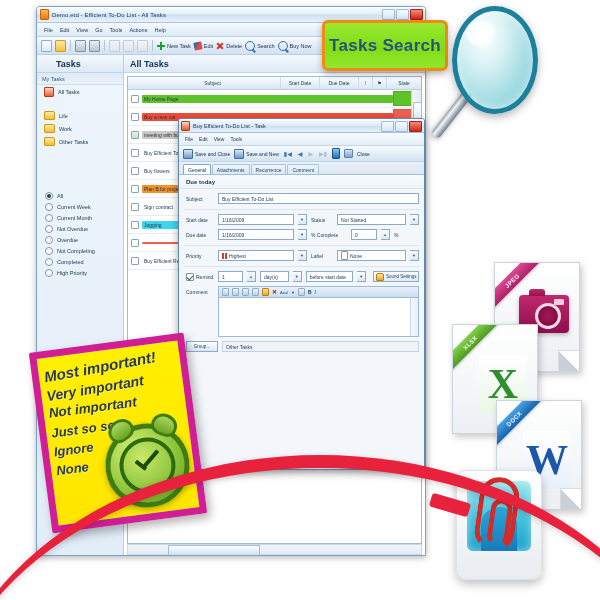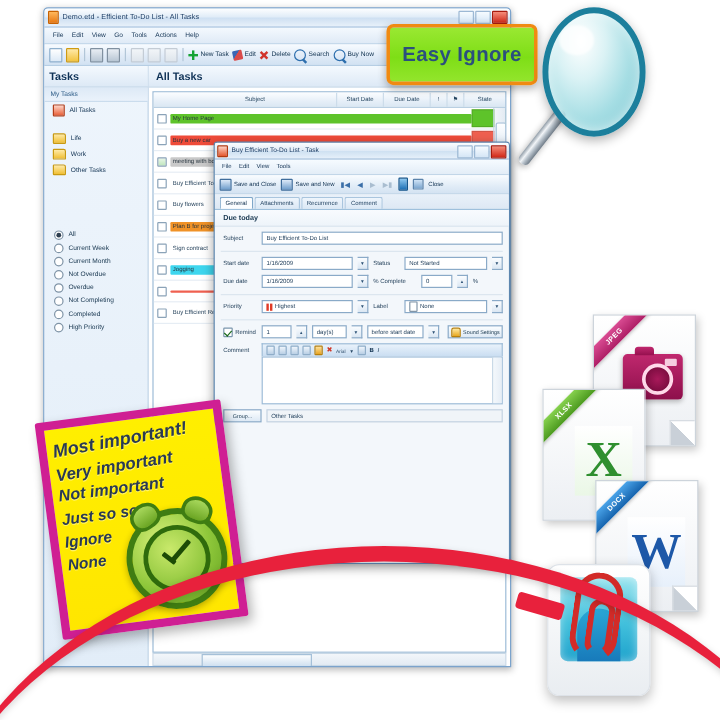--- a/index.html
+++ b/index.html
@@ -71,21 +71,21 @@
   .ic-mag{width:8px;height:8px;border:1.5px solid #2e6fae;border-radius:50%;flex:none;position:relative;}
   .ic-mag:after{content:"";position:absolute;right:-2px;bottom:-2px;width:4px;height:1.5px;background:#2e6fae;transform:rotate(45deg);}
 
   .app-body{display:flex;height:503px;}
   
   .sidebar{
     width:86px;background:linear-gradient(#eef5fc,#e2edf8);
     border-right:1px solid #b9cfe4;flex:none;
   }
   .side-hdr{
-    height:17px;display:flex;align-items:center;padding-left:4px;
+    height:17px;display:flex;align-items:center;padding-left:19px;
     background:linear-gradient(#f4f9fe,#dde9f6);
     border-bottom:1px solid #c0d4e7;
     font-size:9px;color:#0e3156;font-weight:bold;
   }
   .side-sub{
     font-size:5.5px;color:#2b5a85;padding:3px 0 2px 5px;
     background:linear-gradient(#dde9f6,#eaf2fb);
     border-bottom:1px solid #cadced;
   }
   .side-row{display:flex;align-items:center;gap:4px;padding:2px 0 2px 7px;}
@@ -647,21 +647,21 @@
       </div>
 
       <div class="frow">
         <span class="btn" style="width:32px">Group...</span>
         <span class="fld grow" style="background:#f0f4f8;border-color:#c3d3e2">Other Tasks</span>
       </div>
     </div>
   </div>
 
   <div class="easy-search">
-    <span>Easy Ignore</span>
+    <span>Tasks Search</span>
   </div>
 
   <div class="magnifier">
     <div class="mag-handle"></div>
     <div class="mag-lens"></div>
   </div>
 
   <div class="file f-jpeg">
     <div class="camera"></div>
     <div class="cam-top"></div>

